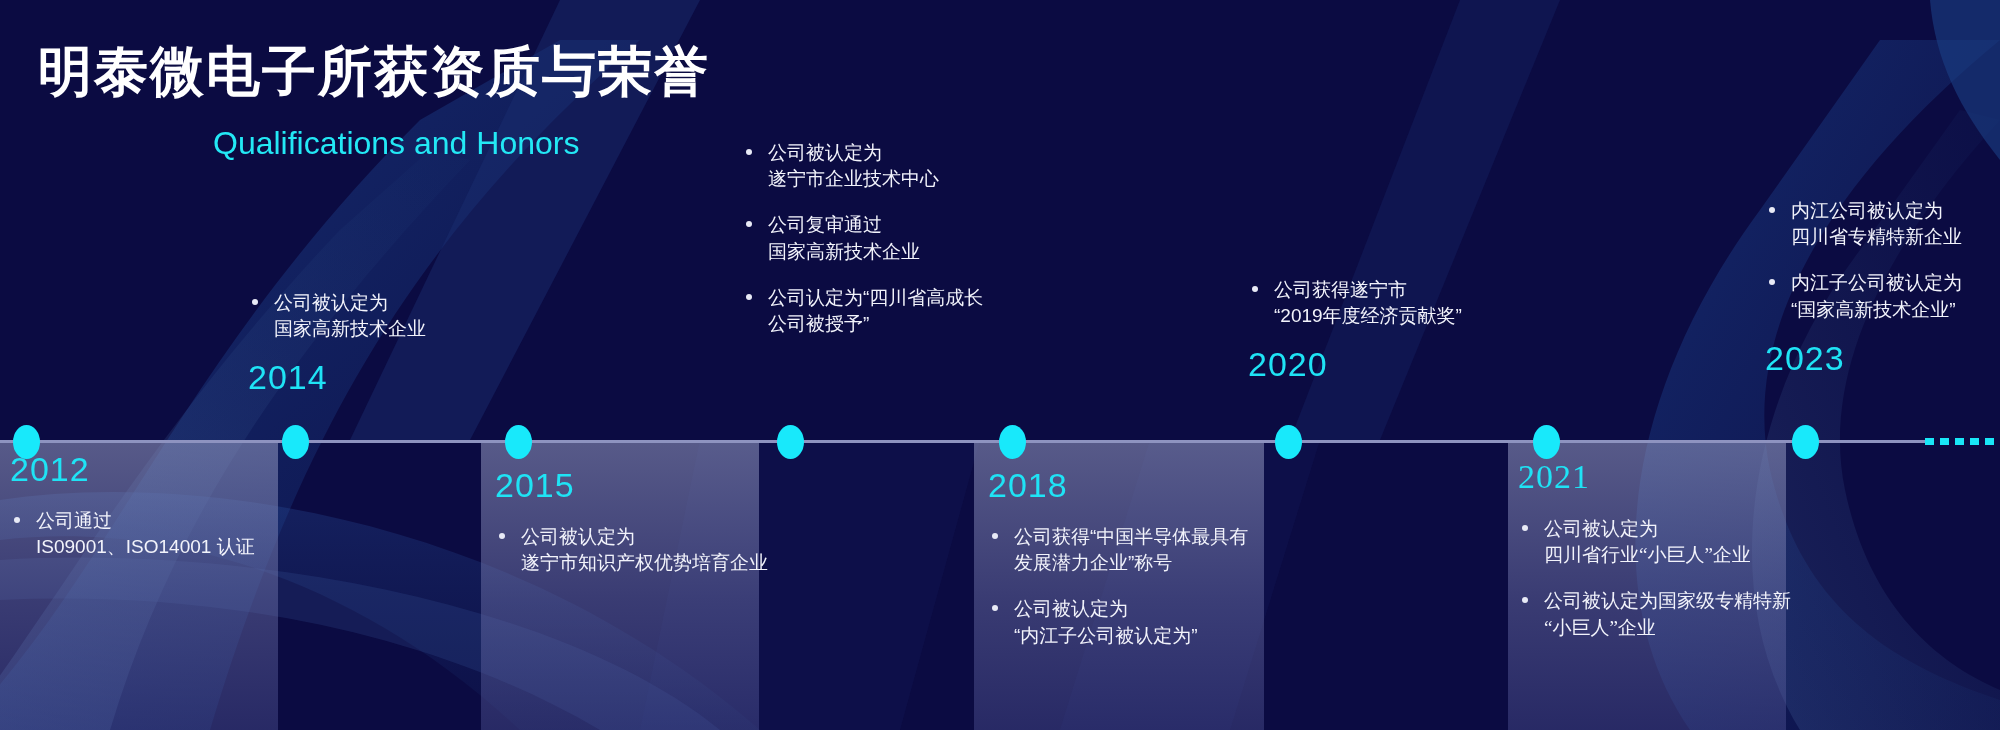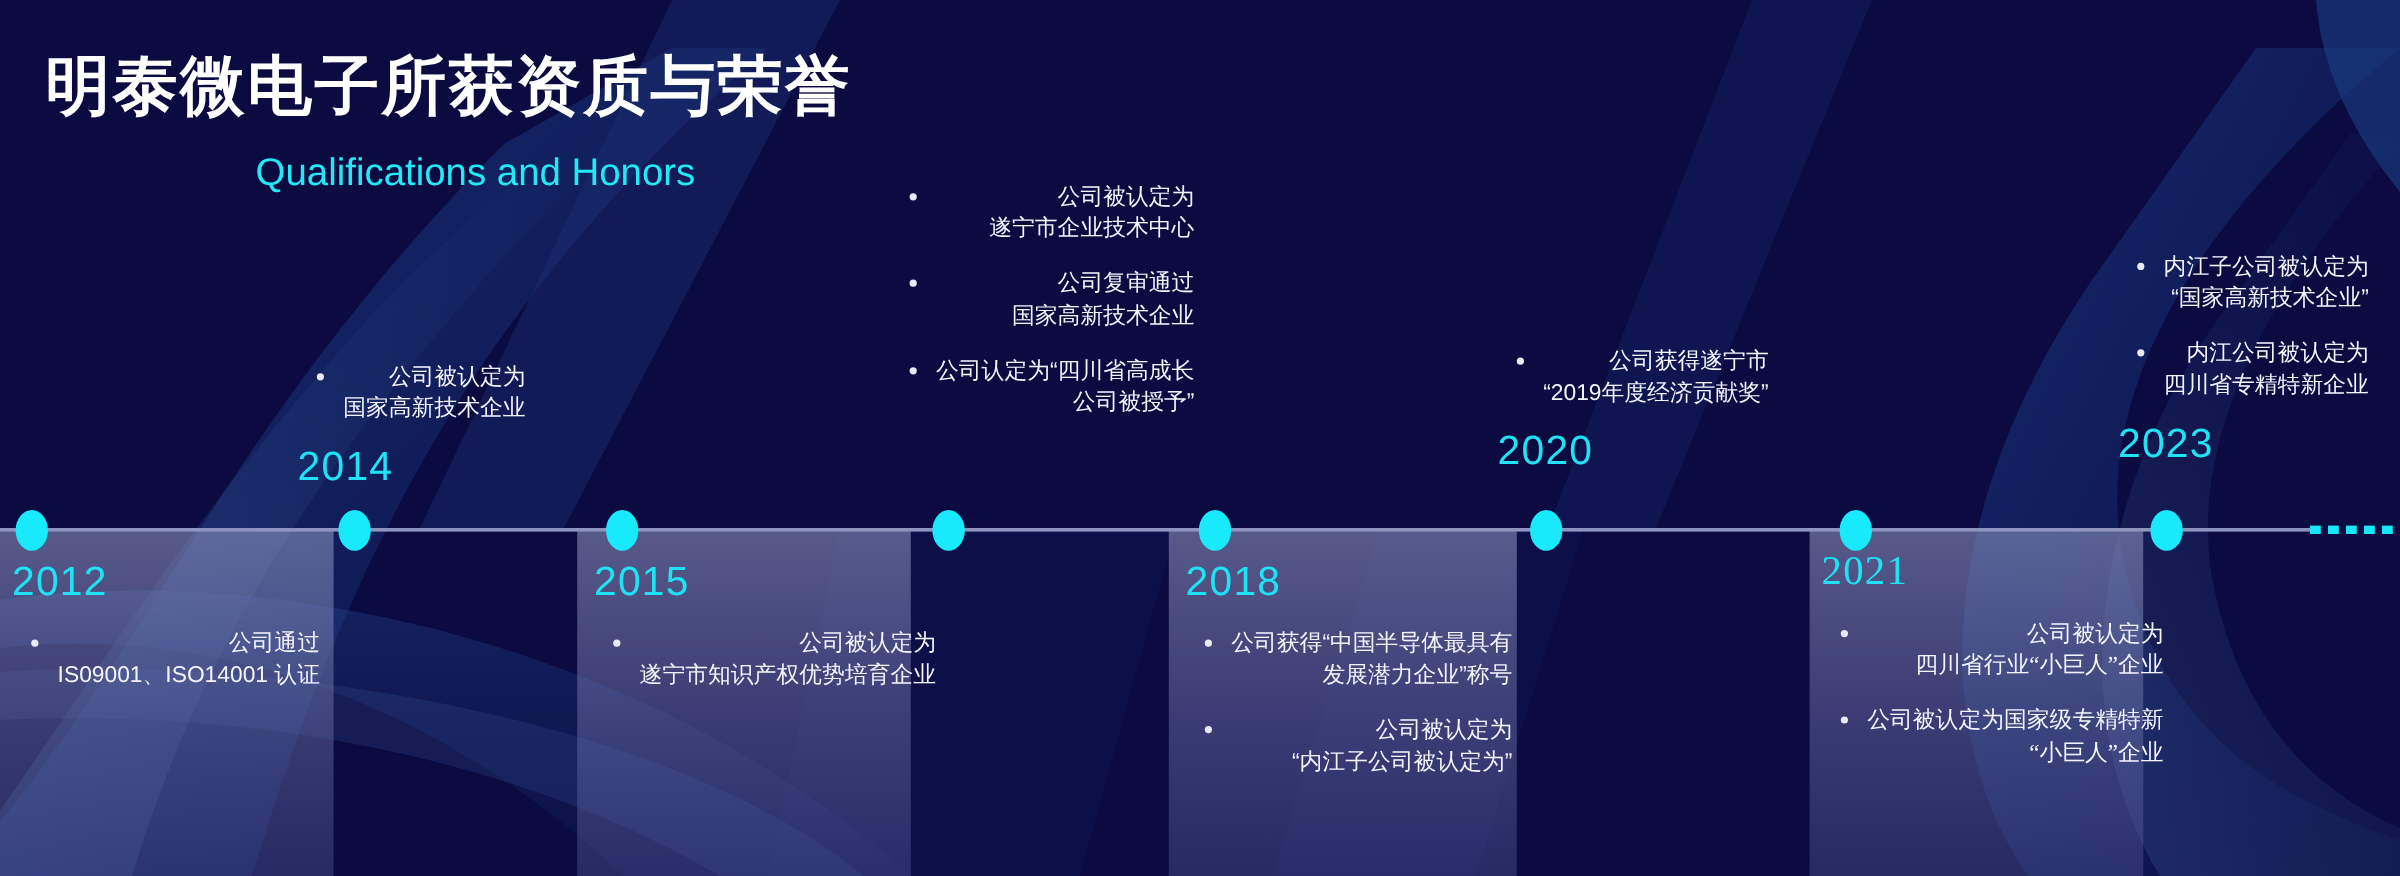--- a/index.html
+++ b/index.html
@@ -44,21 +44,21 @@
     position:absolute;top:442px;height:288px;
     background:linear-gradient(180deg,rgba(150,155,195,.55) 0%,rgba(108,112,168,.48) 55%,rgba(80,84,150,.42) 100%);
   }
 
   
   .entry{position:absolute;}
   .year{
     font-size:34px;color:#1fe3f5;letter-spacing:1px;line-height:1;
     white-space:nowrap;
   }
-  .bullets{margin:12px;padding:0;list-style:none;text-align:right;}
+  .bullets{margin:0;padding:0;list-style:none;}
   .bullets li{
     position:relative;padding-left:26px;
     font-size:19px;color:#f2f3fb;line-height:1.38;
     margin-bottom:20px;white-space:nowrap;
   }
   .bullets li:last-child{margin-bottom:0;}
   .bullets li .dotm{
     position:absolute;left:4px;top:9px;width:6px;height:6px;
     border-radius:50%;background:#e8eaf6;
   }
@@ -165,32 +165,32 @@
         <span>公司获得遂宁市</span>
         <span class="l2">“2019年度经济贡献奖”</span>
       </li>
     </ul>
     <div class="year">2020</div>
   </div>
 
   <div class="entry top" style="left:1765px;top:198px;">
     <ul class="bullets">
       <li><span class="dotm"></span>
+        <span>内江公司被认定为</span>
+        <span class="l2">四川省专精特新企业</span>
+      </li>
+      <li><span class="dotm"></span>
         <span>内江子公司被认定为</span>
         <span class="l2">“国家高新技术企业”</span>
       </li>
-      <li><span class="dotm"></span>
-        <span>内江公司被认定为</span>
-        <span class="l2">四川省专精特新企业</span>
-      </li>
     </ul>
     <div class="year">2023</div>
   </div>
 
-  <div class="entry bottom" style="left:10px;top:468px;">
+  <div class="entry bottom" style="left:10px;top:452px;">
     <div class="year">2012</div>
     <ul class="bullets">
       <li><span class="dotm"></span>
         <span>公司通过</span>
         <span class="l2">IS09001、ISO14001 认证</span>
       </li>
     </ul>
   </div>
 
   <div class="entry bottom" style="left:495px;top:468px;">

